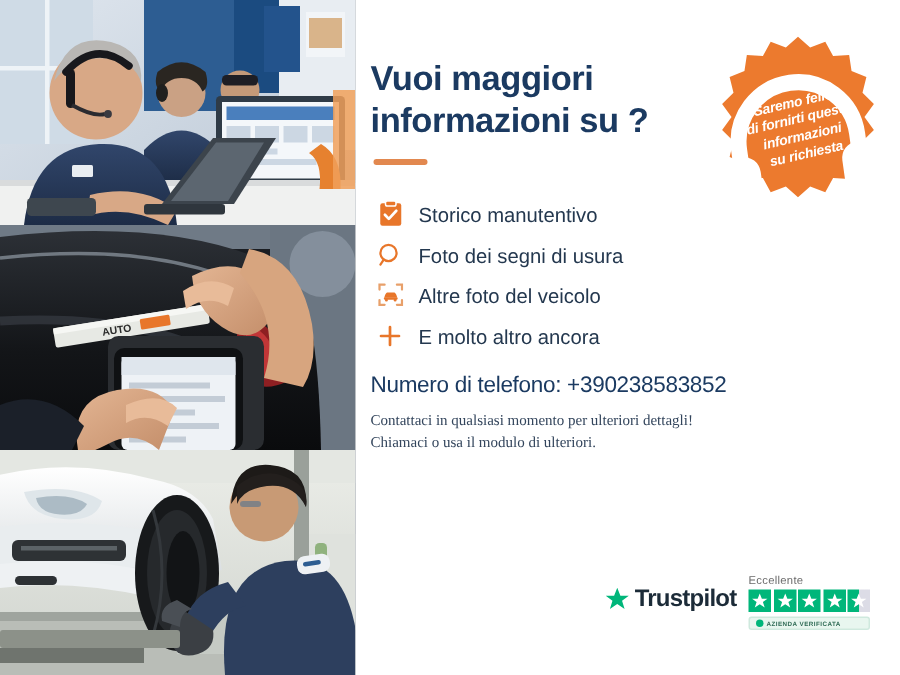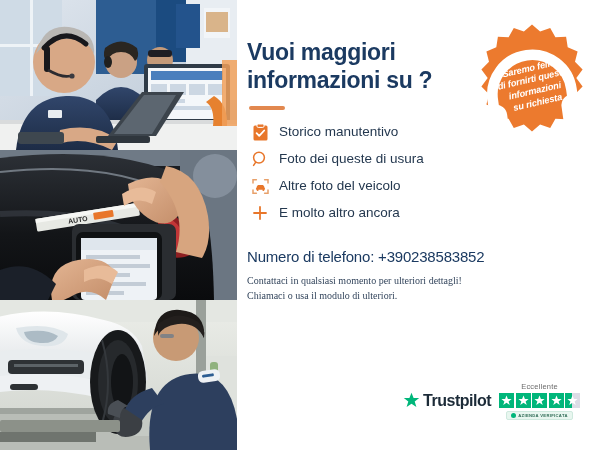--- a/index.html
+++ b/index.html
@@ -51,21 +51,21 @@
     background:#e2884f;
     margin:12px 0 0 2px;
   }
 
   
   .features{
     list-style:none;
     margin:14px 0 0 0;padding:0;
   }
   .feature{
-    display:flex;align-items:flex-start;
+    display:flex;align-items:flex-end;
     height:27px;
   }
   .f-ico{
     width:26px;min-width:26px;
     display:flex;align-items:center;justify-content:center;
     color:#e8762a;
   }
   .f-ico svg{display:block;}
   .f-label{
     font-size:13.5px;
@@ -119,21 +119,21 @@
   
   .trust{
     position:absolute;
     right:20px;bottom:30px;
     display:flex;align-items:flex-end;gap:8px;
   }
   .tp-brand{display:flex;align-items:flex-start;gap:3px;padding-bottom:7px;}
   .tp-word{
     font-size:16px;font-weight:bold;color:#1c2b38;letter-spacing:-0.5px;
   }
-  .tp-right{display:flex;flex-direction:column;align-items:center;}
+  .tp-right{display:flex;flex-direction:column;}
   .tp-rating{
     font-size:7.5px;color:#6b6b6b;margin-bottom:2px;letter-spacing:.2px;
   }
   .tp-stars{display:flex;gap:1.5px;}
   .tp-star{
     width:15px;height:15px;background:#00b67a;
     display:flex;align-items:center;justify-content:center;
   }
   .tp-star.half{
     background:linear-gradient(to right,#00b67a 50%,#dcdce6 50%);
@@ -369,21 +369,21 @@
       </li>
 
 
       <li class="feature">
         <span class="f-ico">
           <svg width="16" height="16" viewBox="0 0 16 16" aria-hidden="true">
             <circle cx="7" cy="6.6" r="5.4" fill="none" stroke="#e8762a" stroke-width="1.5"></circle>
             <line x1="3.6" y1="11.4" x2="1.6" y2="14.4" stroke="#e8762a" stroke-width="1.5" stroke-linecap="round"></line>
           </svg>
         </span>
-        <span class="f-label">Foto dei queste di usura</span>
+        <span class="f-label">Foto dei segni di usura</span>
       </li>
 
       <li class="feature">
         <span class="f-ico">
           <svg width="17" height="17" viewBox="0 0 17 17" aria-hidden="true">
             <g stroke="#e8a06a" stroke-width="1.5" fill="none" stroke-linecap="round">
               <path d="M1 5 V1.8 H4.4"></path>
                 <path d="M16 5 V1.8 H12.6"></path>
               <path d="M1 12 V15.2 H4.4"></path>
                 <path d="M16 12 V15.2 H12.6"></path>

